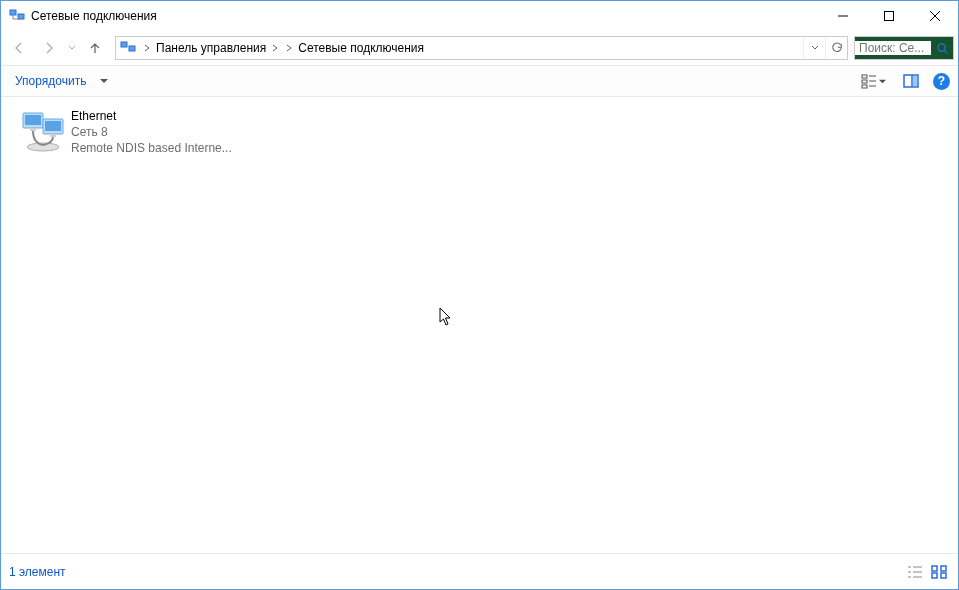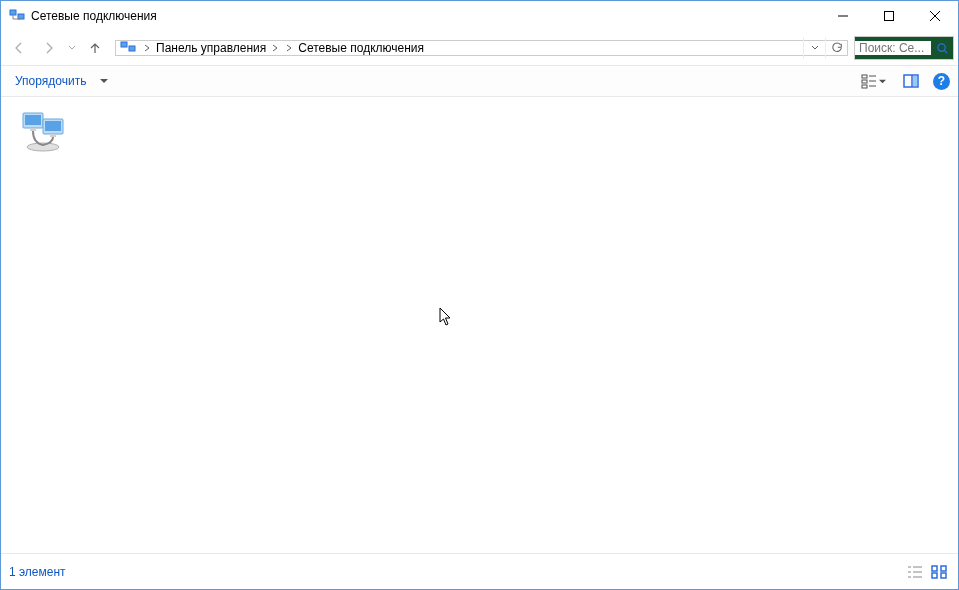--- a/index.html
+++ b/index.html
@@ -61,21 +61,21 @@
     width: 14px; display:flex; align-items:center; justify-content:center; color:#aaa;
   }
   .nav-up {
     width: 28px; height: 28px;
     display:flex; align-items:center; justify-content:center;
     color: #606060;
     margin-right: 4px;
   }
   .address-bar {
     flex: 1;
-    height: 16px;
+    height: 24px;
     border: 1px solid #ccc;
     display: flex;
     align-items: center;
     background: #fff;
     font-size: 12px;
   }
   .address-bar .addr-icon {
     width: 16px; height: 16px;
     margin: 0 4px;
   }
@@ -339,20 +339,25 @@
       <svg class="item-icon" viewBox="0 0 48 48">
         <rect x="4" y="6" width="20" height="15" rx="1" fill="#bcdcf7" stroke="#6aa8dd"></rect>
         <rect x="6" y="8" width="16" height="10" fill="#5aa2e6"></rect>
         <rect x="11" y="21" width="6" height="3" fill="#d0d0d0"></rect>
         <rect x="24" y="12" width="20" height="15" rx="1" fill="#bcdcf7" stroke="#6aa8dd"></rect>
         <rect x="26" y="14" width="16" height="10" fill="#5aa2e6"></rect>
         <rect x="31" y="27" width="6" height="3" fill="#d0d0d0"></rect>
         <ellipse cx="24" cy="40" rx="16" ry="4" fill="#e0e0e0" stroke="#b0b0b0"></ellipse>
         <path d="M14 24 Q14 36 24 38 Q34 36 34 30" stroke="#888" stroke-width="2" fill="none"></path>
       </svg>
+      <div class="item-text">
+        <span class="l1">Ethernet</span>
+        <span class="l2">Сеть 8</span>
+        <span class="l3">Remote NDIS based Interne...</span>
+      </div>
     </div>
     <svg class="cursor" viewBox="0 0 16 20">
       <path d="M1 1 L1 15 L4.5 12 L7 18 L9 17 L6.5 11 L11 11 Z" fill="#fff" stroke="#000" stroke-width="1"></path>
     </svg>
   </div>
 
   <div class="statusbar">
     <span class="status-text">1 элемент</span>
     <div class="status-spacer"></div>
     <div class="status-icon">

